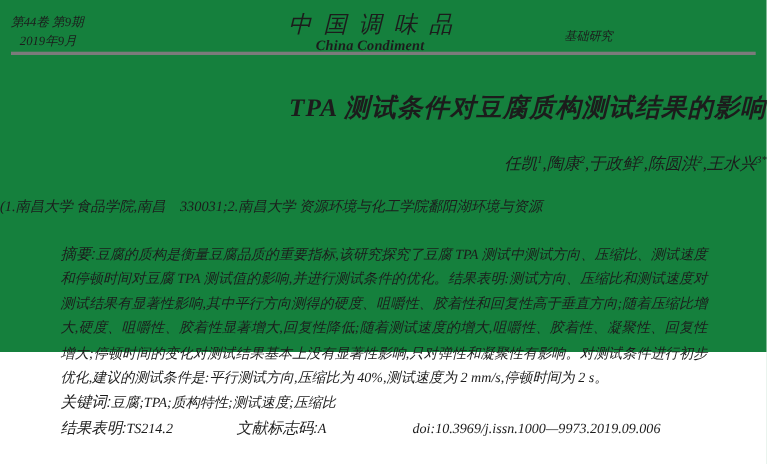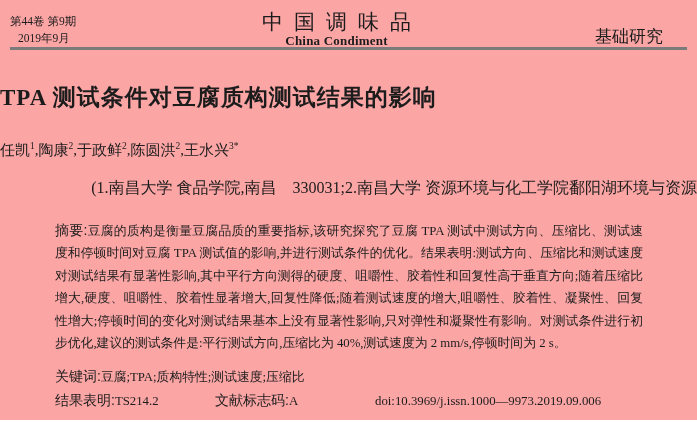--- a/index.html
+++ b/index.html
@@ -5,21 +5,21 @@
   * { margin: 0; padding: 0; box-sizing: border-box; }
   html, body { background: #ffffff; }
   body {
     width: 697px;
     height: 422px;
     font-family: "Liberation Serif", serif;
     color: #1c1c1c;
     overflow: hidden;
     position: relative;
   }
-  .page { width: 697px; height: 420px; background: #fca5a5; }
+  .page { width: 697px; height: 320px; background: #15803d; font-style: italic; }
 
   
   .hdr {
     display: flex;
     align-items: flex-start;
     padding: 13px 34px 0 10px;
     height: 40px;
   }
   .hdr-left {
     width: 150px;
@@ -39,55 +39,56 @@
     line-height: 19px;
   }
   .jt-en {
     font-weight: bold;
     font-size: 13px;
     line-height: 17px;
     letter-spacing: 0.2px;
   }
   .hdr-right {
     width: 150px;
-    text-align: right;
-    font-size: 17px;
+    text-align: left;
+    font-size: 11px;
     padding-top: 12px;
     white-space: nowrap;
   }
   .rule {
     margin: 7px 10px 0 10px;
     height: 3px;
     background: #7b7b7b;
   }
 
   
   .article-title {
     margin-top: 33px;
-    text-align: left;
+    text-align: right;
     font-size: 23px;
     font-weight: bold;
     letter-spacing: 1px;
     line-height: 30px;
   }
   .authors {
     margin-top: 27px;
-    text-align: left;
+    text-align: right;
     font-size: 15px;
     line-height: 20px;
+    margin-left: 30px;
   }
   .authors sup {
     font-size: 9.5px;
     vertical-align: super;
     line-height: 0;
   }
   .affil {
     margin-top: 16px;
-    text-align: right;
-    font-size: 16px;
+    text-align: left;
+    font-size: 13px;
     line-height: 23px;
   }
 
   
   .body-block {
     margin: 20px 55px 0 55px;
     width: 588px;
     font-size: 12.8px;
     line-height: 22.4px;
   }
@@ -123,21 +124,21 @@
   <div class="authors">
     <span><span>任凯</span><sup>1</sup></span><span>,</span><span><span>陶康</span><sup>2</sup></span><span>,</span><span><span>于政鲜</span><sup>2</sup></span><span>,</span><span><span>陈圆洪</span><sup>2</sup></span><span>,</span><span><span>王水兴</span><sup>3*</sup></span>
   </div>
 
   <div class="affil">
     <div>(1.南昌大学 食品学院,南昌　330031;2.南昌大学 资源环境与化工学院鄱阳湖环境与资源</div>
   </div>
 
   <p class="body-block abstract"><span class="lbl">摘要:</span><span>豆腐的质构是衡量豆腐品质的重要指标,该研究探究了豆腐 TPA 测试中测试方向、压缩比、测试速度和停顿时间对豆腐 TPA 测试值的影响,并进行测试条件的优化。结果表明:测试方向、压缩比和测试速度对测试结果有显著性影响,其中平行方向测得的硬度、咀嚼性、胶着性和回复性高于垂直方向;随着压缩比增大,硬度、咀嚼性、胶着性显著增大,回复性降低;随着测试速度的增大,咀嚼性、胶着性、凝聚性、回复性增大;停顿时间的变化对测试结果基本上没有显著性影响,只对弹性和凝聚性有影响。对测试条件进行初步优化,建议的测试条件是:平行测试方向,压缩比为 40%,测试速度为 2 mm/s,停顿时间为 2 s。</span></p>
 
-  <p class="body-block keywords" style="margin-top:11px;"><span class="lbl">关键词:</span><span>豆腐;TPA;质构特性;测试速度;压缩比</span></p>
+  <p class="body-block keywords" style="margin-top:0;"><span class="lbl">关键词:</span><span>豆腐;TPA;质构特性;测试速度;压缩比</span></p>
 
   <p class="body-block meta-row" style="margin-top:0;">
     <span class="meta-group mg-1"><span class="lbl">结果表明:</span><span class="val">TS214.2</span></span><span class="meta-group mg-2"><span class="lbl">文献标志码:</span><span class="val">A</span></span><span class="meta-group"><span class="val">doi:</span><span class="val">10.3969/j.issn.1000—9973.2019.09.006</span></span>
   </p>
 
   <p class="body-block meta-row" style="margin-top:0;"></p>
 
 </div>
 
 </body></html>

